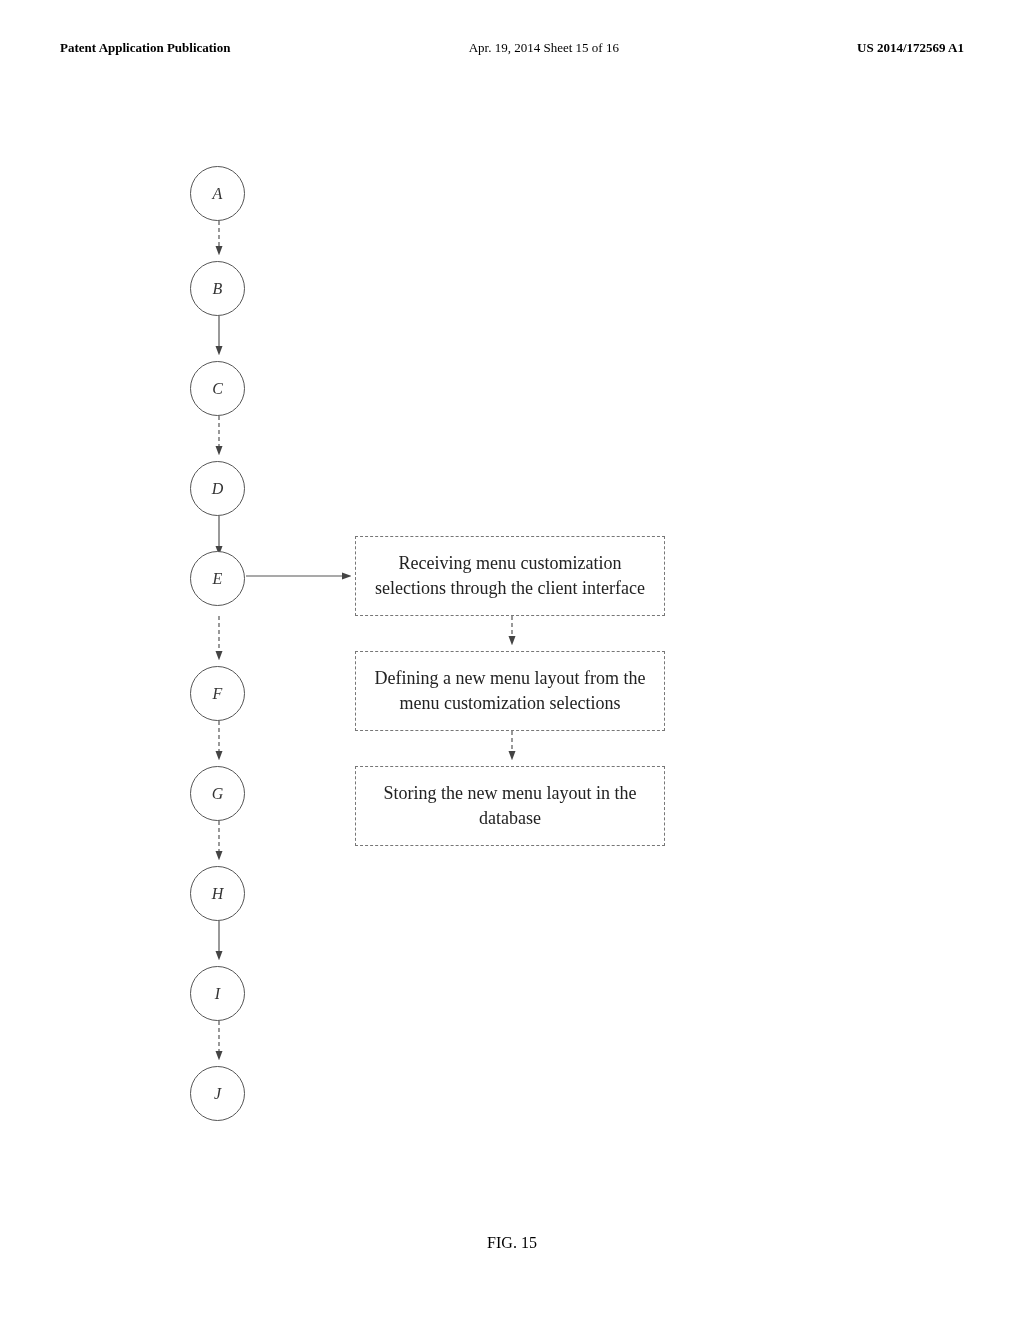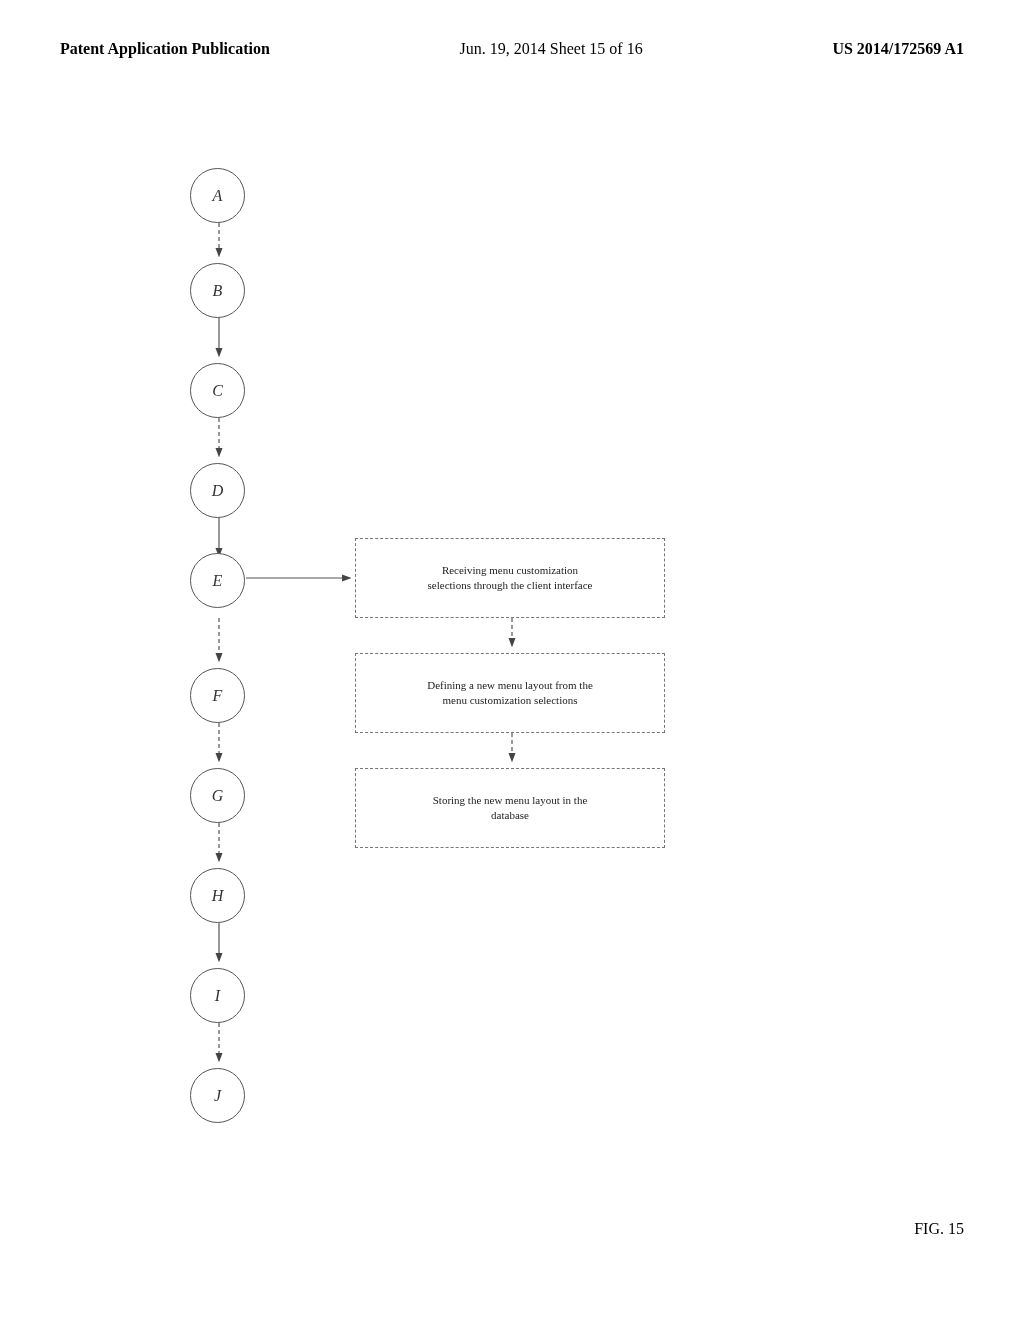--- a/index.html
+++ b/index.html
@@ -18,21 +18,21 @@
       position: relative;
       padding: 40px 60px;
     }
 
     
     .header {
       display: flex;
       justify-content: space-between;
       align-items: flex-start;
       margin-bottom: 50px;
-      font-size: 16px;
+      font-size: 13px;
       color: #000;
     }
 
     .header-left { font-weight: bold; }
     .header-center { text-align: center; }
     .header-right { font-weight: bold; font-family: Liberation Serif, serif; }
 
     
     .diagram-area {
       position: relative;
@@ -59,53 +59,53 @@
 
     
     .connector-box {
       position: absolute;
       border: 1px dashed #777;
       background: #fff;
       display: flex;
       align-items: center;
       justify-content: center;
       text-align: center;
-      font-size: 11px;
+      font-size: 18px;
       color: #222;
       line-height: 1.4;
       padding: 10px 15px;
       z-index: 2;
     }
 
     
     .diagram-svg {
       position: absolute;
       top: 0;
       left: 0;
       width: 100%;
       height: 100%;
       z-index: 1;
     }
 
     
     .figure-caption {
-      text-align: right;
+      text-align: center;
       font-size: 16px;
-      margin-top: 12px;
+      margin-top: 28px;
       color: #000;
     }
   </style>
 </head>
 <body>
 
 <div class="page">
 
   <div class="header">
     <div class="header-left">Patent Application Publication</div>
-    <div class="header-center">Jun. 19, 2014  Sheet 15 of 16</div>
+    <div class="header-center">Apr. 19, 2014  Sheet 15 of 16</div>
     <div class="header-right">US 2014/172569 A1</div>
   </div>
 
   <div class="diagram-area">
 
     <svg class="diagram-svg" viewBox="0 0 900 1100" preserveAspectRatio="xMidYMid meet">
       <defs>
         <marker id="arrowhead" markerWidth="8" markerHeight="6" refX="6" refY="3" orient="auto">
           <polygon points="0 0, 8 3, 0 6" fill="#444"></polygon>
         </marker>

